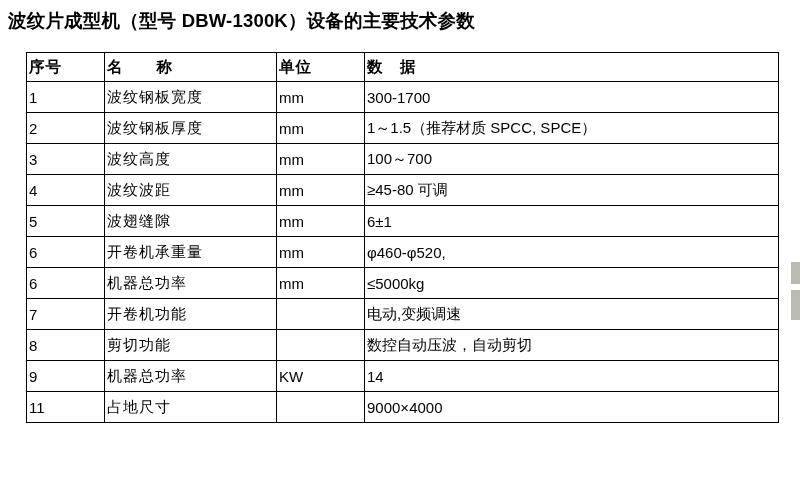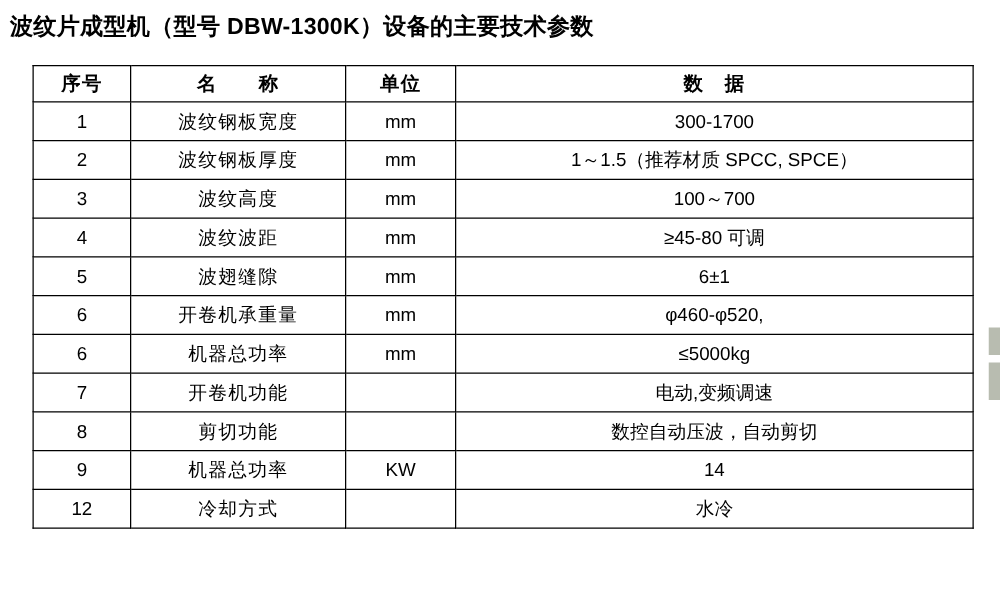--- a/index.html
+++ b/index.html
@@ -36,21 +36,20 @@
     position: absolute;
     left: 26px;
     top: 52px;
     width: 752px;
     border-collapse: collapse;
     table-layout: fixed;
   }
   table.spec-table td {
     border: 1px solid #000000;
     height: 30px;
-    text-align: center;
     vertical-align: middle;
     font-size: 15px;
     padding: 0 2px;
     white-space: nowrap;
   }
   table.spec-table tr.header-row td {
     font-weight: bold;
     font-size: 15.5px;
     letter-spacing: 1px;
     height: 28px;
@@ -166,24 +165,24 @@
         <td class="cell-unit"></td>
         <td class="cell-value">数控自动压波，自动剪切</td>
       </tr>
       <tr>
         <td class="cell-no">9</td>
         <td class="cell-name">机器总功率</td>
         <td class="cell-unit">KW</td>
         <td class="cell-value">14</td>
       </tr>
       <tr>
-        <td class="cell-no">12</td>
-        <td class="cell-name">冷却方式</td>
+        <td class="cell-no">11</td>
+        <td class="cell-name">占地尺寸</td>
         <td class="cell-unit"></td>
-        <td class="cell-value">水冷</td>
+        <td class="cell-value">9000×4000</td>
       </tr>
     </tbody>
   </table>
 
   <div class="edge-marks">
     <div class="m1"></div>
     <div class="m2"></div>
   </div>
 
 </div>

